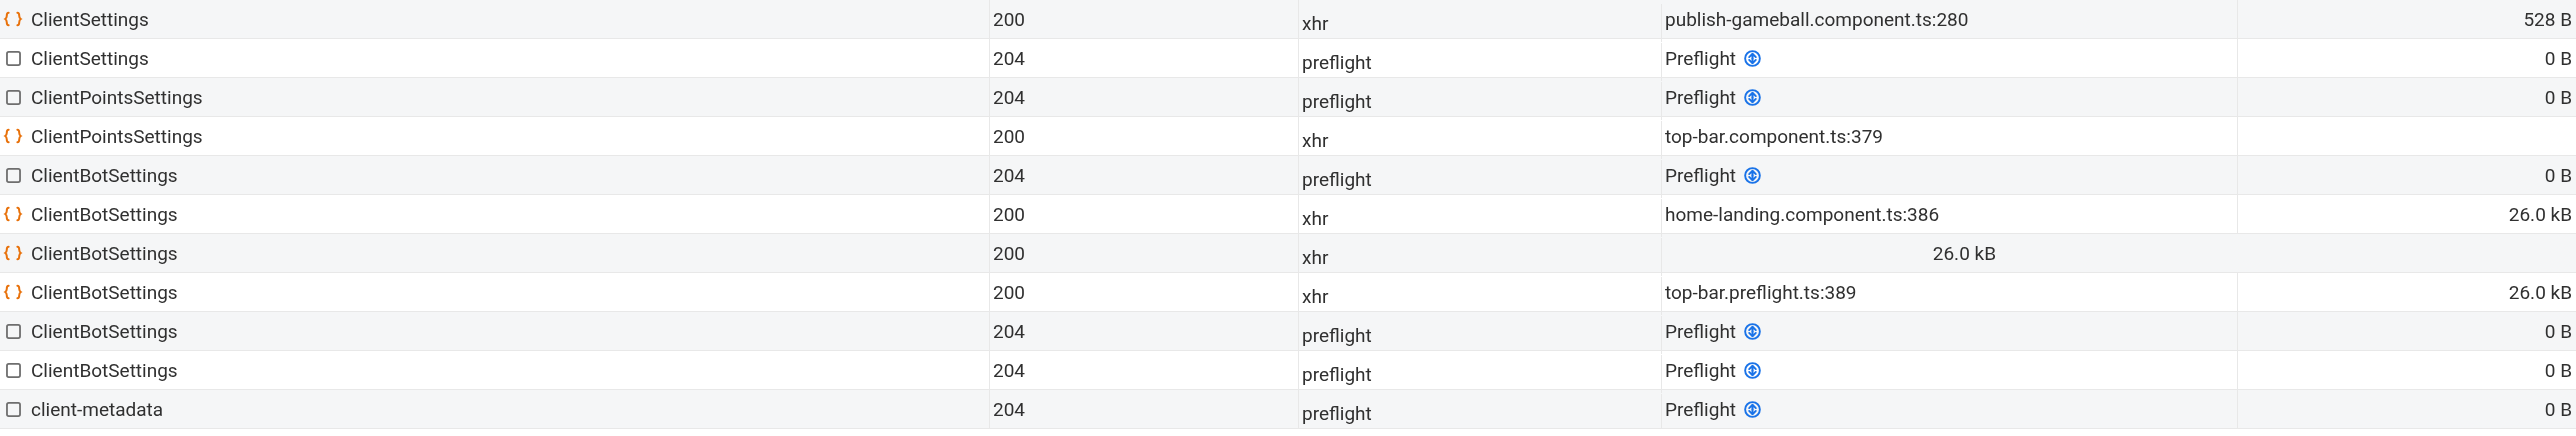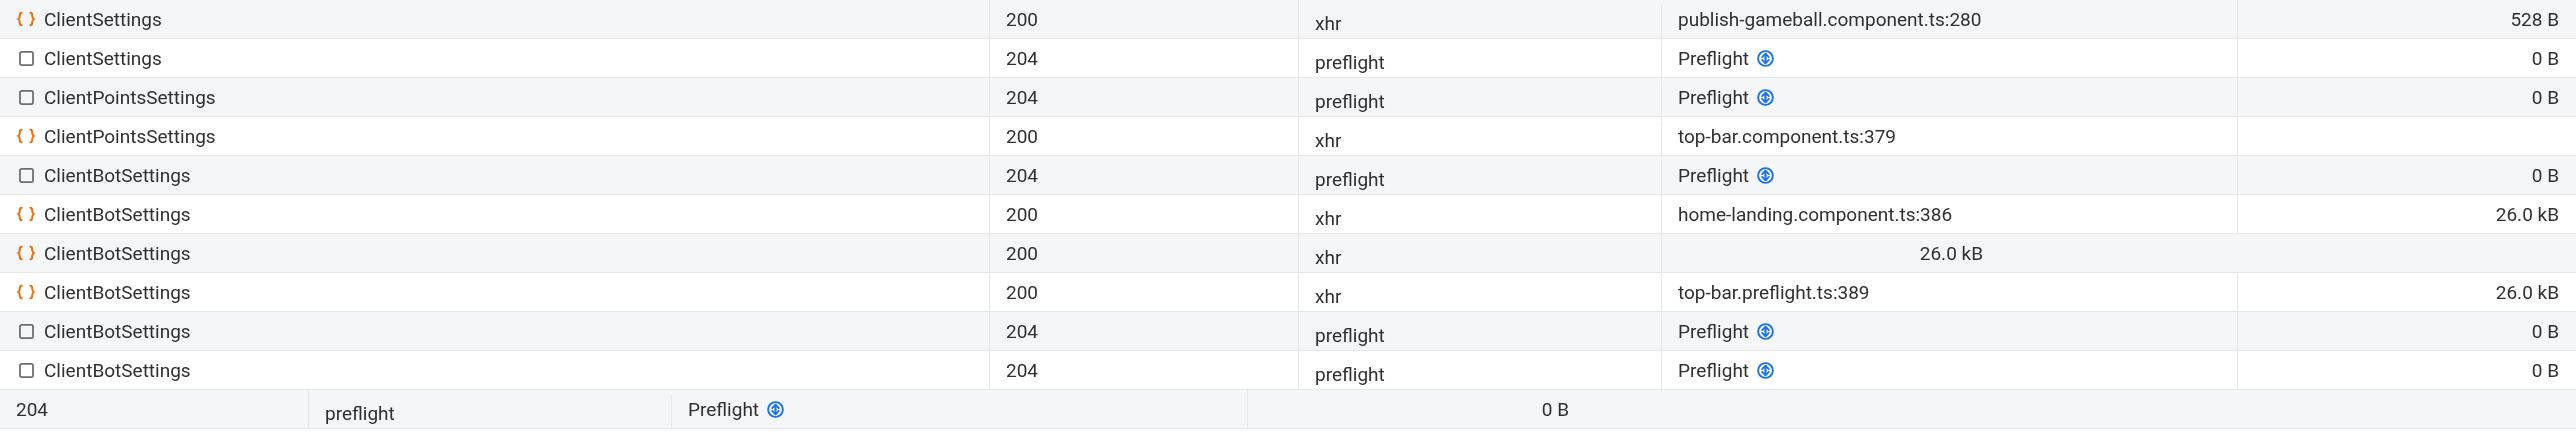--- a/index.html
+++ b/index.html
@@ -24,21 +24,21 @@
       align-items: center;
       border-bottom: 0.7px solid #e8e8e8;
     }
     .row.odd {
       background: #f5f6f7;
     }
     .row.even {
       background: #ffffff;
     }
     .cell {
-      padding: 0 16px;
+      padding: 0 3px;
       display: flex;
       align-items: center;
       height: 100%;
       overflow: hidden;
       white-space: nowrap;
       border-right: 0.7px solid #e8e8e8;
     }
     .col-name {
       width: 990px;
       gap: 8px;
@@ -335,20 +335,28 @@
     <path d="M5.2 6.8 L8 4 L10.8 6.8 M8 4 L8 8.2" stroke="#1a73e8" stroke-width="1.6" fill="none" stroke-linecap="round" stroke-linejoin="round"></path>
     <path d="M10.8 9.2 L8 12 L5.2 9.2 M8 12 L8 7.8" stroke="#1a73e8" stroke-width="1.6" fill="none" stroke-linecap="round" stroke-linejoin="round"></path>
   </svg>
         </span>
       </div>
       <div class="cell col-size">
         <span>0 B</span>
       </div>
     </div>
     <div class="row odd">
+      <div class="cell col-name">
+        <span class="icon-box">
+          <svg width="19" height="19" viewBox="0 0 16 16">
+    <rect x="2.5" y="2.5" width="11" height="11" rx="1.5" stroke="#6e6e6e" stroke-width="1.5" fill="none"></rect>
+  </svg>
+        </span>
+        <span>client-metadata</span>
+      </div>
       <div class="cell col-status">
         <span>204</span>
       </div>
       <div class="cell col-type">
         <span>preflight</span>
       </div>
       <div class="cell col-initiator">
         <span class="preflight-text">Preflight</span>
         <span class="preflight-icon">
           <svg width="19" height="19" viewBox="0 0 16 16">

